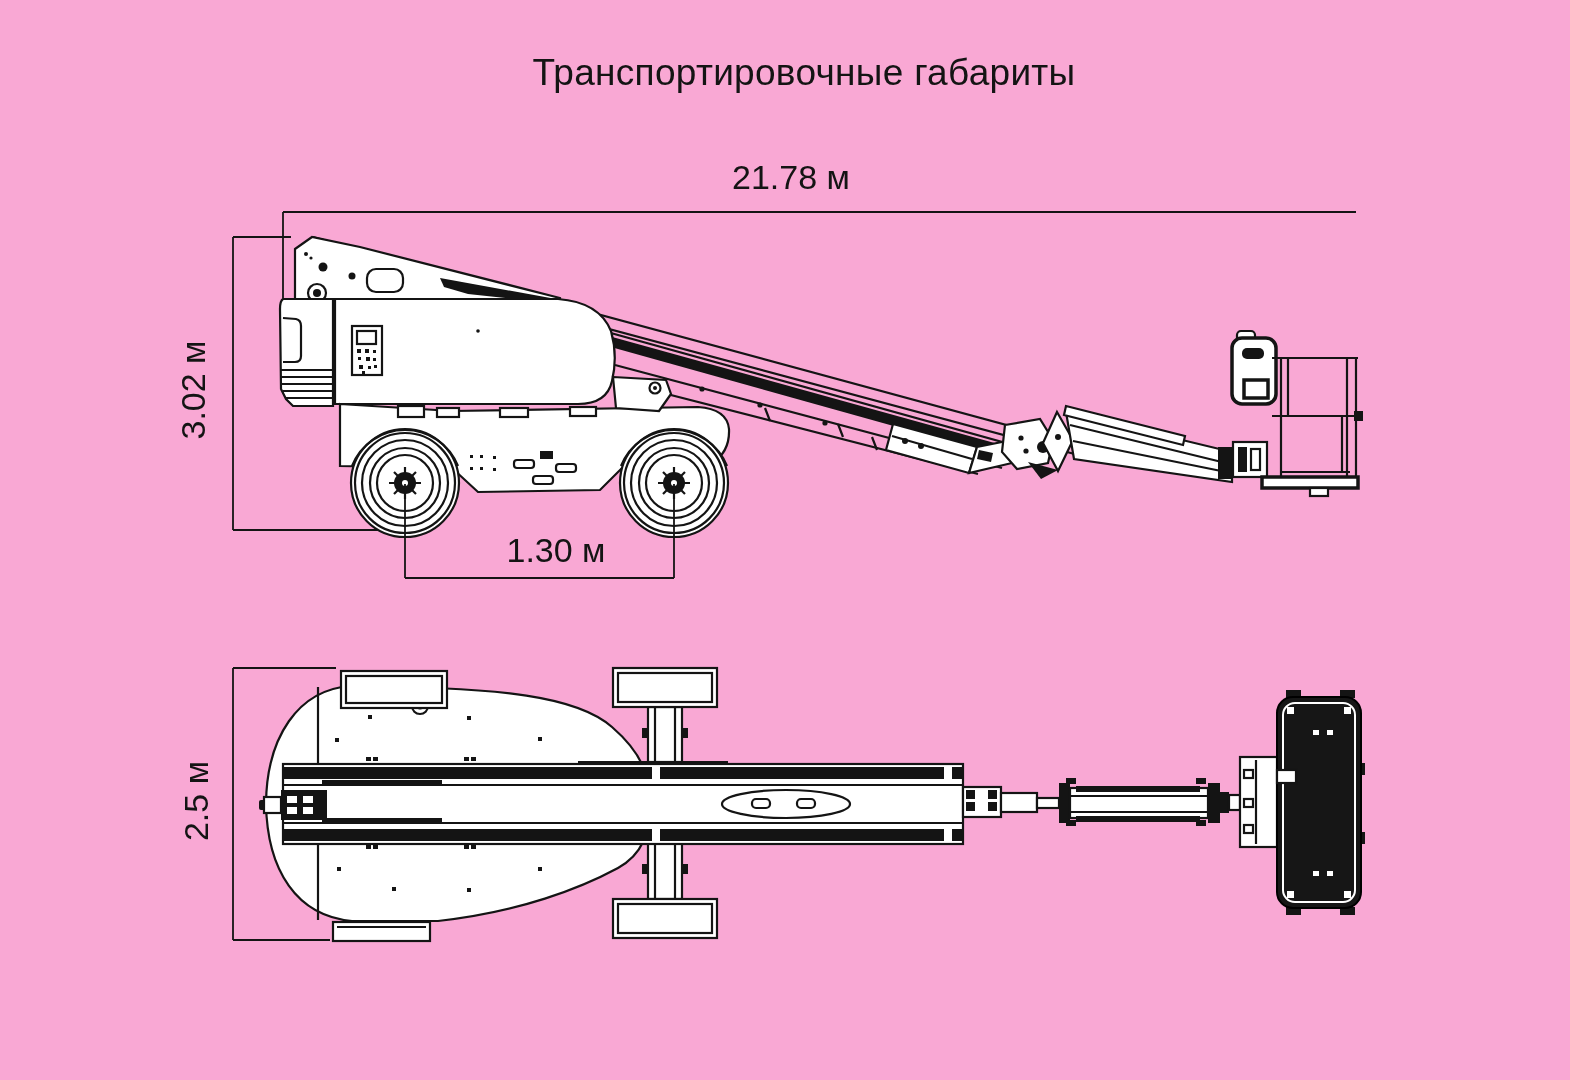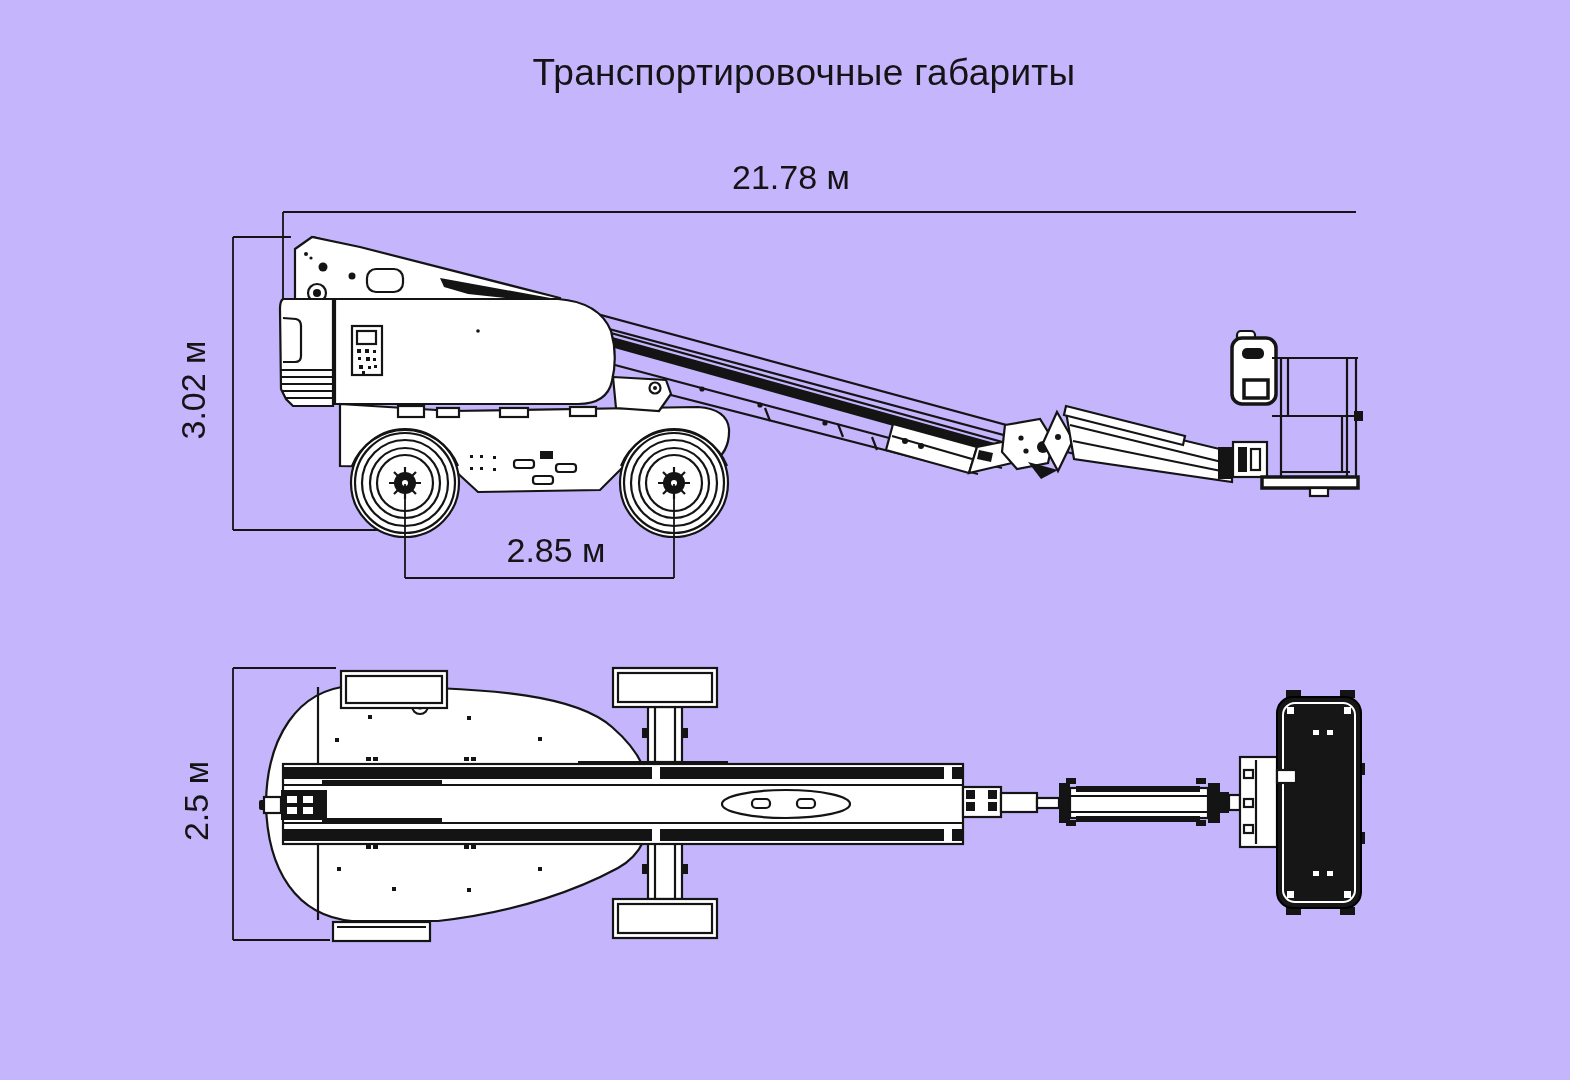--- a/index.html
+++ b/index.html
@@ -1,17 +1,17 @@
 <!DOCTYPE html>
 <html><head>
 <meta charset="utf-8">
 <style>
   html,body{margin:0;padding:0;background:#fff}
   body{width:1570px;height:1080px;overflow:hidden;font-family:"Liberation Sans",sans-serif;color:#141414}
-  .stage{position:relative;width:1570px;height:1080px;background:#c4b5fd}
+  .stage{position:relative;width:1570px;height:1080px;background:#f9a8d4}
   .stage svg{position:absolute;left:0;top:0}
   .title{position:absolute;left:804px;top:73px;transform:translate(-50%,-50%);
          font-size:37px;font-weight:500;letter-spacing:.3px;white-space:nowrap;margin:0}
   .dim{position:absolute;font-size:34px;font-weight:400;white-space:nowrap;
        transform:translate(-50%,-50%)}
   .dim.v{transform:translate(-50%,-50%) rotate(-90deg)}
   
   .s{fill:none;stroke:#141414;stroke-width:2.2}
   .sw{fill:#fff;stroke:#141414;stroke-width:2.2}
   .sw3{fill:#fff;stroke:#141414;stroke-width:3.5}
@@ -263,16 +263,16 @@
     <g>
       <path class="dims" d="M283,212 H1356 M283,212 V298"></path>
       <path class="dims" d="M233,237 V530 M233,237 H291 M233,530 H378"></path>
       <path class="dims" d="M405,484 V578 M674,484 V578 M405,578 H674"></path>
       <path class="dims" d="M233,668 V940 M233,668 H336 M233,940 H330"></path>
     </g>
   </svg>
 
   <div class="dim" style="left:791px;top:177px">21.78 м</div>
   <div class="dim v" style="left:193px;top:390px">3.02 м</div>
-  <div class="dim" style="left:556px;top:550px">2.85 м</div>
+  <div class="dim" style="left:556px;top:550px">1.30 м</div>
   <div class="dim v" style="left:196px;top:801px">2.5 м</div>
 
 </div>
 
 </body></html>

